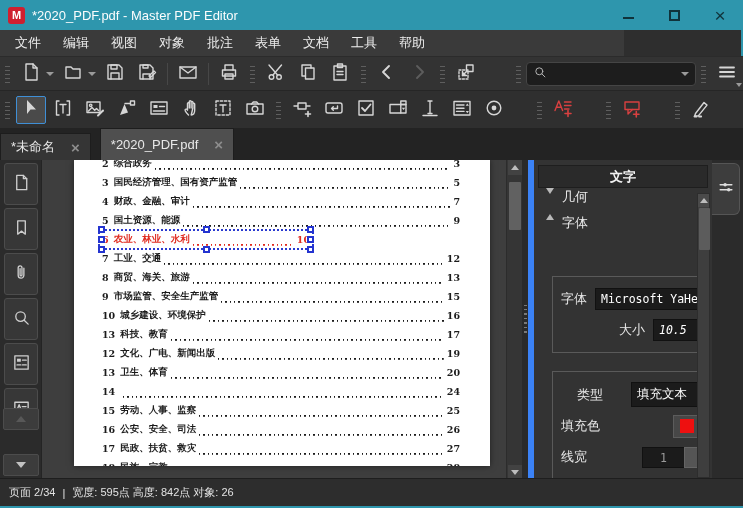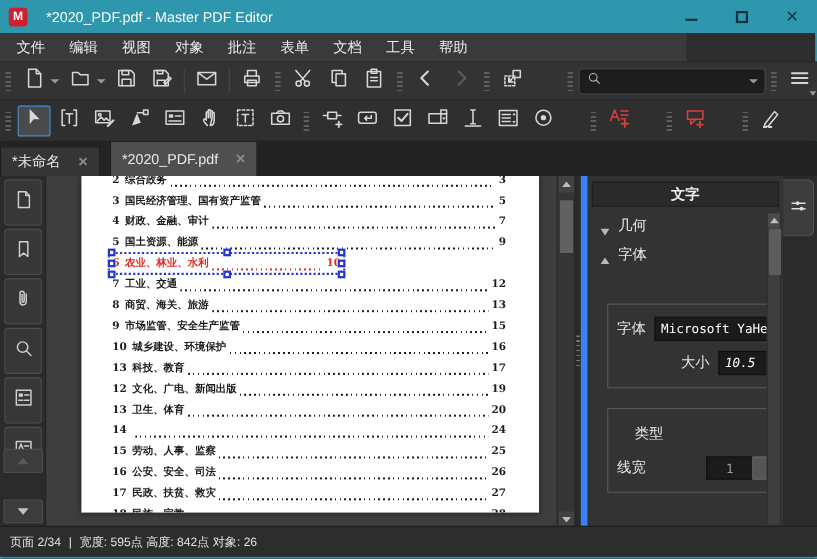--- a/index.html
+++ b/index.html
@@ -6,21 +6,21 @@
   html,body { width:743px; height:508px; overflow:hidden; background:#222;
     font-family:"Liberation Sans", sans-serif; }
   #app { position:relative; width:743px; height:508px; background:#2e2e2e;
     border-left:2px solid #2e96ad; border-right:2px solid #2e96ad; border-bottom:2px solid #2e96ad; }
 
   
   #titlebar { position:absolute; top:0; left:-2px; width:743px; height:30px; background:#2e96ad;
     display:flex; align-items:center; }
   .logo { width:17px; height:17px; margin:0 7px 0 8px; background:#cf2030; border-radius:3px;
     color:#fff; font-weight:bold; font-size:11px; display:flex; align-items:center; justify-content:center; }
-  .win-title { color:#fbfdfd; font-size:13px;margin-left:10px; }
+  .win-title { color:#fbfdfd; font-size:13px; }
   #win-controls { margin-left:auto; display:flex; height:100%; }
   .win-btn { width:46px; height:100%; display:flex; align-items:center; justify-content:center; color:#10333b; cursor:default; }
   .glyph-min { width:11px; border-bottom:2px solid #10333b; margin-top:6px; }
   .glyph-max { width:11px; height:11px; border:2px solid #10333b; }
   .glyph-close { font-size:19px; line-height:1; }
 
   
   #menubar { position:absolute; top:30px; left:-2px; width:624px; height:26px; background:#3a3a3a;
     display:flex; align-items:center; padding-left:4px; }
   .menu-item { color:#ececec; font-size:13px; padding:0 11px; height:100%; display:flex; align-items:center; cursor:default; }
@@ -100,21 +100,21 @@
 
   
   #divider { width:6px; height:100%; background:#2a2a2a; position:relative; }
   #divider .grip { position:absolute; top:145px; left:1.5px; width:3px; height:28px;
     background:repeating-linear-gradient(0deg,#7a7a7a 0 1.5px,transparent 1.5px 4.5px); }
 
   
   #panel { width:184px; height:100%; background:#333; position:relative; overflow:hidden; border-left:6px solid #3b82f6; }
   #panel-header { margin:5px 4px 0 4px; height:23px; background:#2a2a2a; border:1px solid #1e1e1e;
     color:#f2f2f2; font-size:13px; font-weight:bold; display:flex; align-items:center; justify-content:center; }
-  .section-row { display:flex; align-items:flex-end; gap:8px; color:#ececec; font-size:13px; height:26px; padding-left:12px; }
+  .section-row { display:flex; align-items:flex-start; gap:8px; color:#ececec; font-size:13px; height:26px; padding-left:12px; }
   .sec-tri-down { width:0; height:0; border-left:4.5px solid transparent; border-right:4.5px solid transparent; border-top:6px solid #b9b9b9; }
   .sec-tri-up { width:0; height:0; border-left:4.5px solid transparent; border-right:4.5px solid transparent; border-bottom:6px solid #b9b9b9; }
   .group-box { margin-left:18px; margin-right:4px; border:1px solid #5a5a5a; padding:10px 8px; }
   #group-font { margin-top:36px; }
   #group-style { margin-top:18px; padding-right:6px; }
   .prop-row { display:flex; align-items:center; gap:8px; color:#e8e8e8; font-size:13px; min-height:24px; }
   .prop-row + .prop-row { margin-top:7px; }
   .field { background:#1b1b1b; border:1px solid #111; color:#fff; font-size:11.5px; padding:3px 5px;
     font-family:"DejaVu Sans Mono", monospace; white-space:nowrap; overflow:hidden; }
   #font-field { flex:1; }
@@ -616,20 +616,27 @@
         </div>
         <div class="prop-row row-right">
           <span>大小</span>
           <div class="field" id="size-field">10.5</div>
         </div>
       </div>
 
       <div class="group-box" id="group-style">
         <div class="prop-row">
           <span style="width:46px;margin-left:16px;">类型</span>
+          <div class="field" id="type-field">填充文本</div>
+        </div>
+        <div class="prop-row">
+          <span>填充色</span>
+          <div class="swatch-btn">
+              <div class="swatch-fill" id="fill-swatch" style="background: rgb(238, 16, 16);"></div>
+            </div>
         </div>
         <div class="prop-row">
           <span>线宽</span>
           <div id="width-spin">
             <div class="field" id="width-field">1</div>
             <div id="width-arrow"></div>
           </div>
         </div>
       </div>
 

